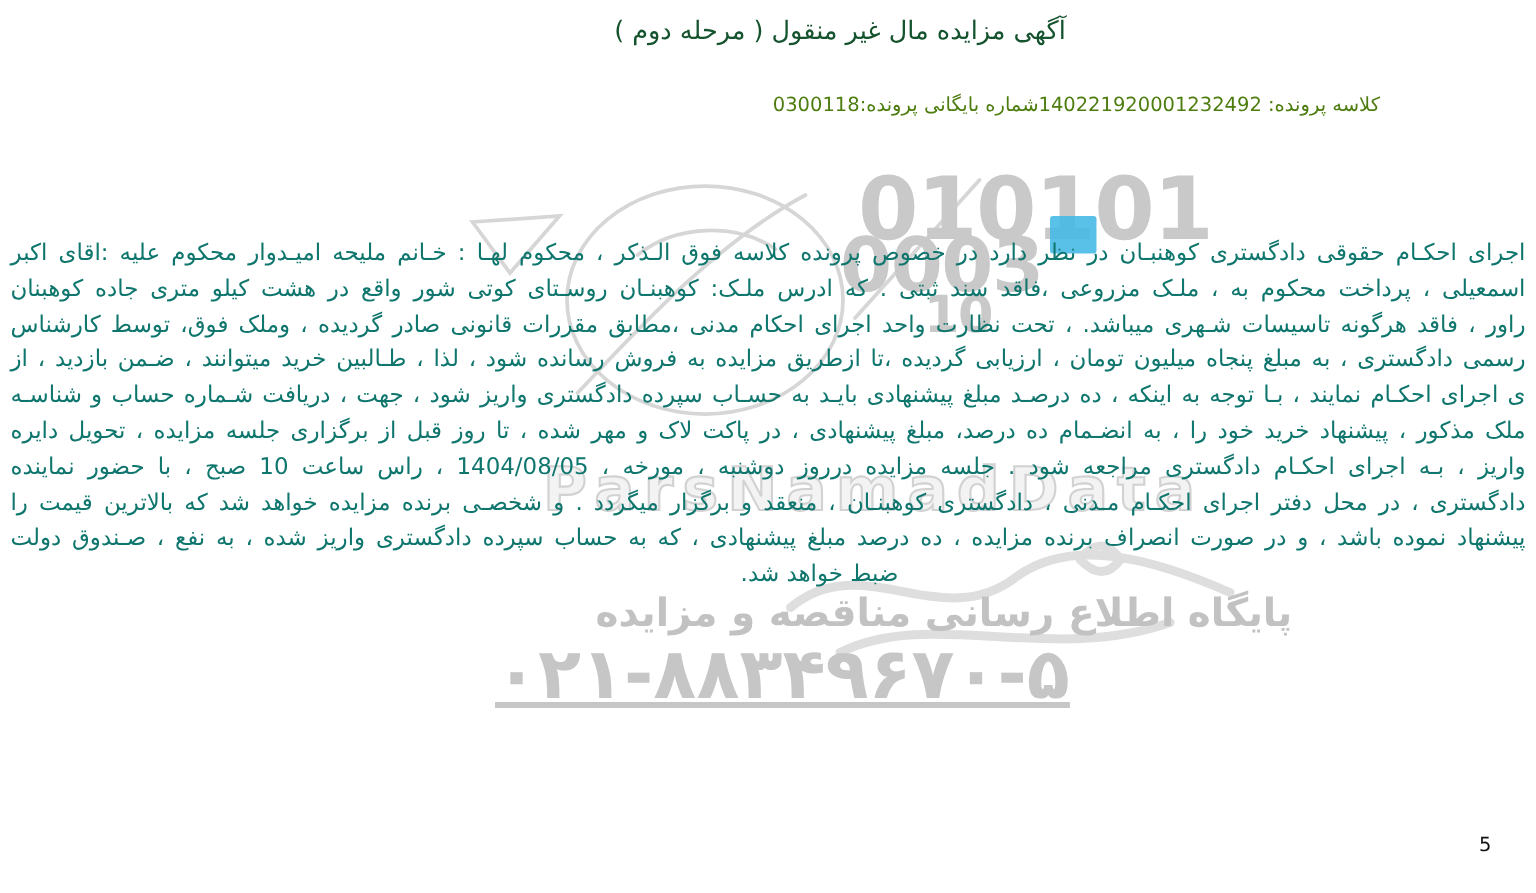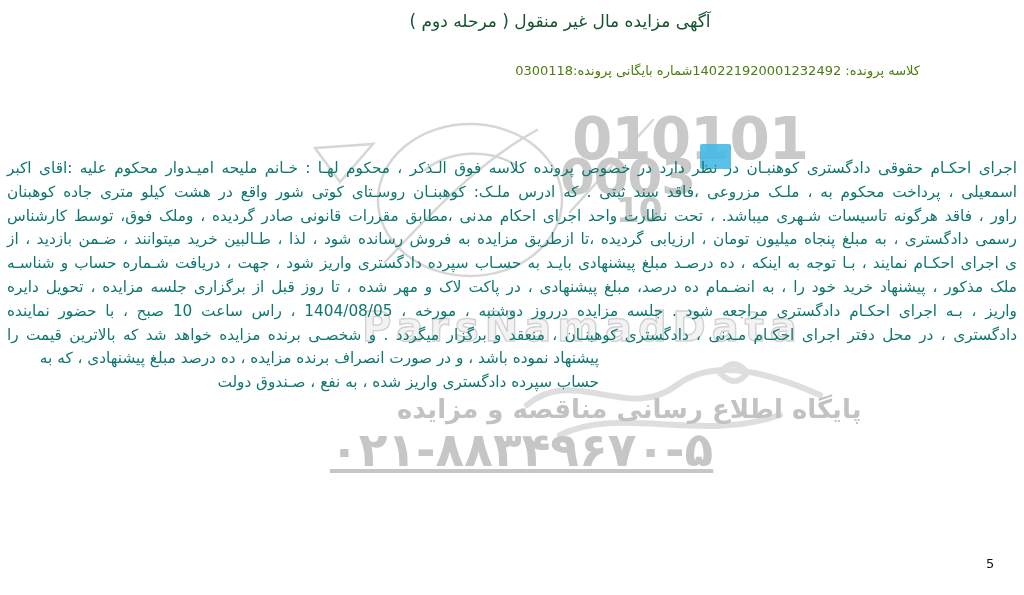--- a/index.html
+++ b/index.html
@@ -92,17 +92,18 @@
     <div class="body-text">
         <div class="body-line">اجرای احکـام حقوقی دادگستری کوهنبـان در نظر دارد در خصوص پرونده کلاسه فوق الـذکر ، محکوم لهـا : خـانم ملیحه امیـدوار محکوم علیه :اقای اکبر</div>
         <div class="body-line">اسمعیلی  ،  پرداخت محکوم به ،  ملـک مزروعی ،فاقد سند ثبتی . که ادرس ملـک: کوهبنـان  روسـتای کوتی شور  واقع در  هشت کیلو متری جاده کوهبنان</div>
         <div class="body-line">راور ، فاقد هرگونه  تاسیسات شـهری  میباشد. ، تحت نظارت واحد اجرای احکام مدنی ،مطابق مقررات قانونی صادر گردیده ، وملک فوق، توسط کارشناس</div>
         <div class="body-line">رسمی دادگستری ، به مبلغ  پنجاه میلیون تومان ، ارزیابی گردیده ،تا ازطریق مزایده به فروش رسانده شود ، لذا ، طـالبین خرید میتوانند ، ضـمن بازدید ، از</div>
         <div class="body-line">ی اجرای احکـام نمایند ، بـا توجه به اینکه ، ده درصـد مبلغ پیشنهادی بایـد به حسـاب سپرده دادگستری واریز شود ، جهت ، دریافت شـماره حساب و شناسـه</div>
         <div class="body-line">ملک مذکور ، پیشنهاد خرید خود را ، به انضـمام ده درصد، مبلغ پیشنهادی ، در پاکت لاک و مهر شده ، تا روز قبل از برگزاری جلسه مزایده ، تحویل دایره</div>
         <div class="body-line">واریز ، بـه اجرای احکـام دادگستری مراجعه شود . جلسه مزایده درروز دوشنبه ، مورخه ، 1404/08/05 ، راس ساعت 10 صبح  ، با حضور نماینده</div>
         <div class="body-line">دادگستری ، در محل دفتر اجرای احکـام مـدنی ، دادگستری کوهبنـان ، منعقد و برگزار میگردد . و شخصـی برنده مزایده خواهد شد که بالاترین قیمت را</div>
         <div class="body-line">پیشنهاد نموده باشد ، و در صورت انصراف برنده مزایده ، ده درصد مبلغ پیشنهادی ، که به حساب سپرده دادگستری واریز شده ، به نفع ، صـندوق دولت</div>
+        <div class="body-line">ضبط خواهد شد.</div>
       </div>
     <div class="page-number">5</div>
   </div>
 
 </div>
 
 </body></html>

